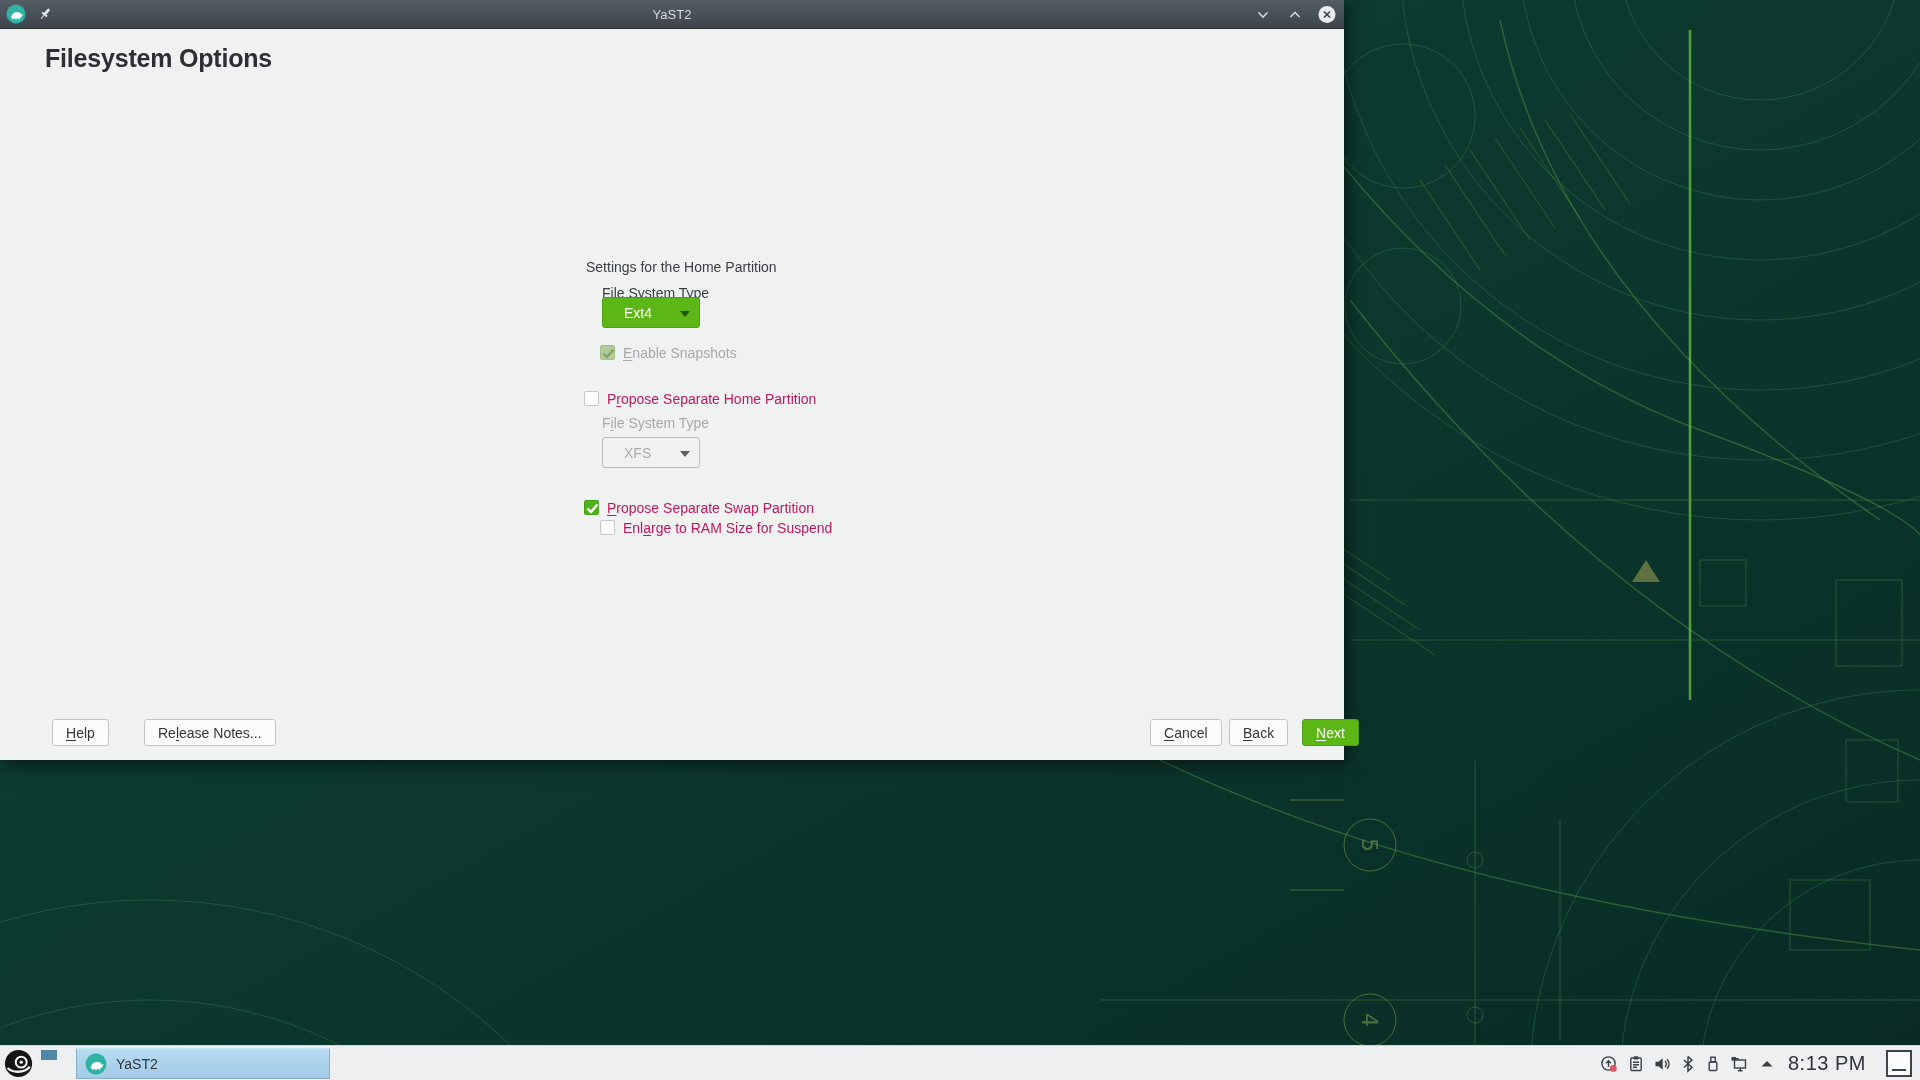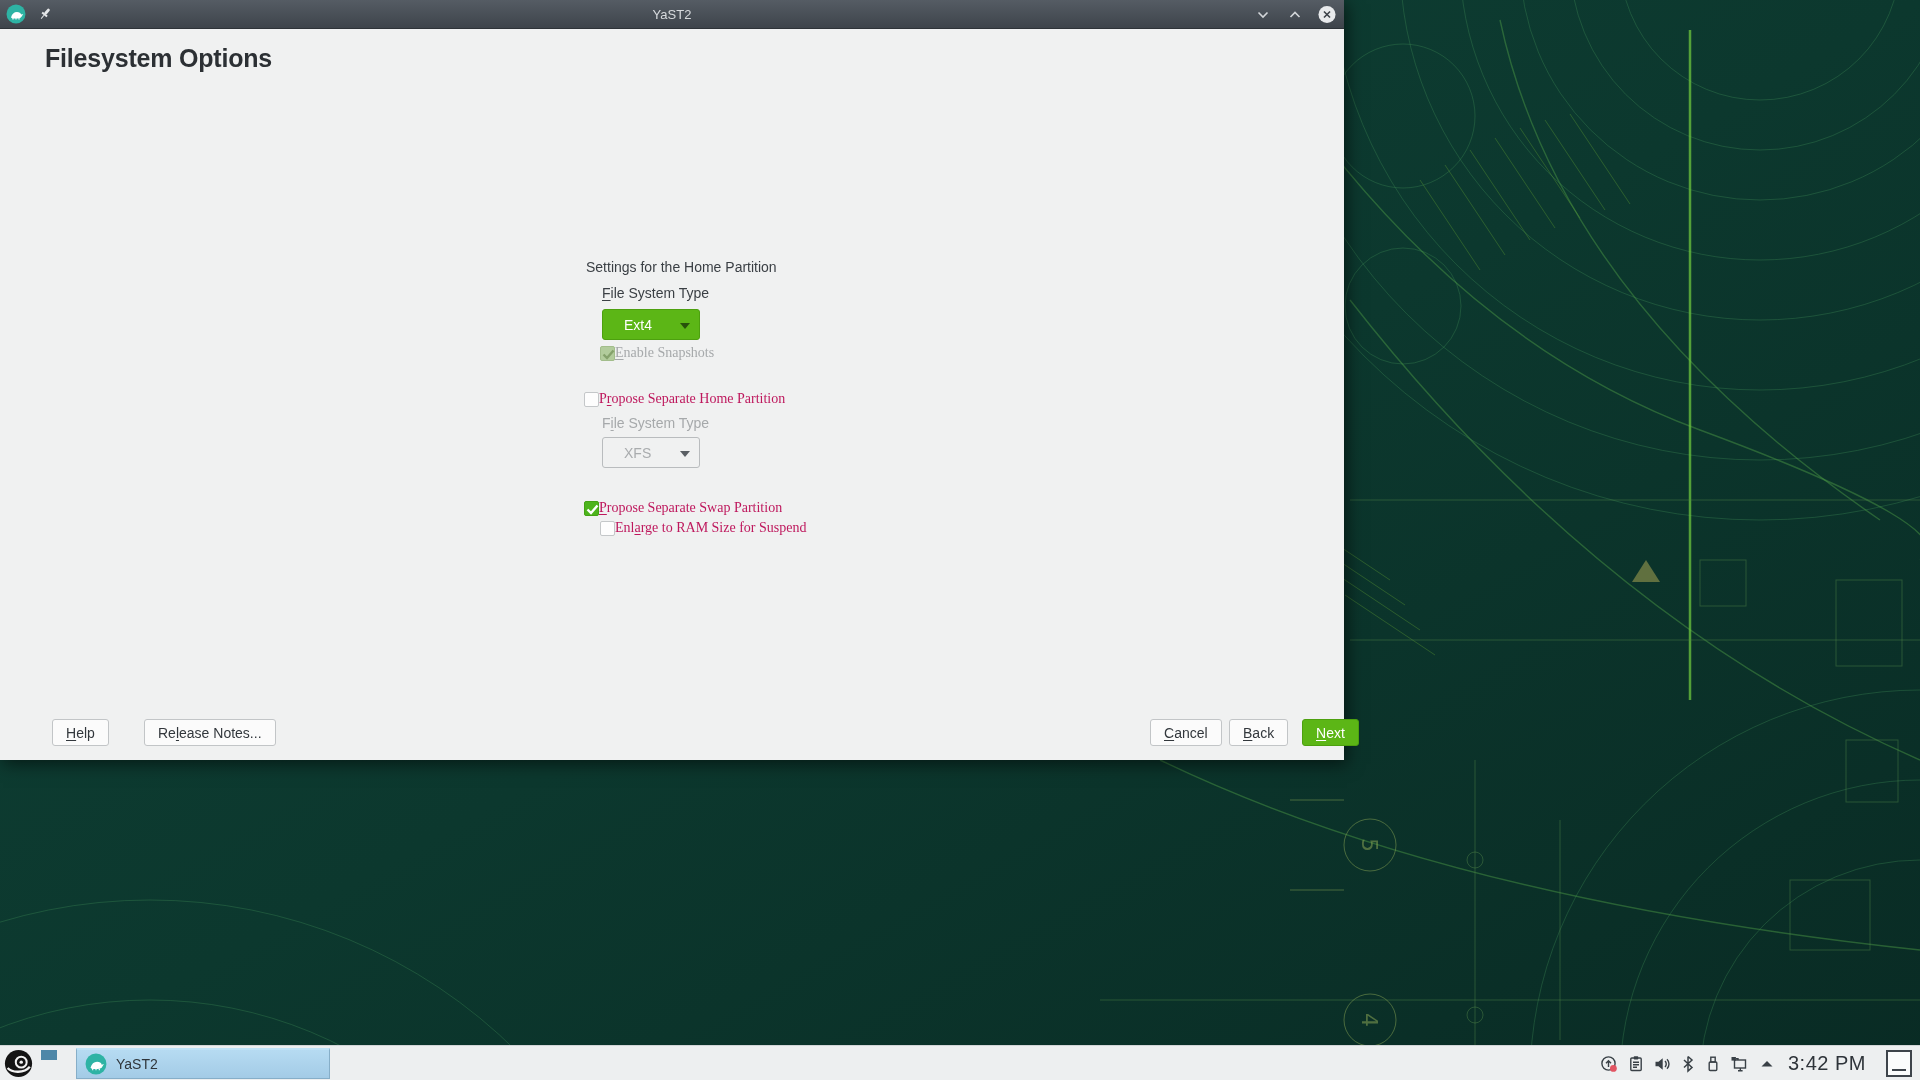--- a/index.html
+++ b/index.html
@@ -53,21 +53,21 @@
   .dropdown .dd-arrow { position:absolute; right:9px; top:13px; width:0; height:0;
     border-left:5px solid transparent; border-right:5px solid transparent; }
   .dropdown.green { background:#5cb616; border:1px solid #4da00f; }
   .dropdown.green .dd-value { color:#ffffff; }
   .dropdown.green .dd-arrow { border-top:6px solid #27510b; }
   .dropdown.disabled { background:transparent; border:1px solid #b9bcbe; cursor:default; }
   .dropdown.disabled .dd-value { color:#a9acae; }
   .dropdown.disabled .dd-arrow { border-top:6px solid #5a5f64; }
 
   
-  .check-row { position:absolute; display:flex; align-items:flex-end; cursor:pointer;font-family:Liberation Serif, serif; }
+  .check-row { position:absolute; display:flex; align-items:flex-start; gap:8px; cursor:pointer; }
   .checkbox {
     width:15px; height:15px; border-radius:2px; flex:0 0 auto;
     background:#fdfdfd; border:1px solid #c4c7c9; position:relative;
   }
   .checkbox svg { position:absolute; left:1px; top:2px; display:none; }
   .checkbox.checked { background:#4db41c; border-color:#44a214; }
   .checkbox.checked svg { display:block; }
   .checkbox.checked svg polyline { stroke:#ffffff; }
   .check-row.disabled { cursor:default; }
   .check-row.disabled .checkbox.checked { background:#b2cc9c; border-color:#a2bd8b; }
@@ -219,21 +219,21 @@
     </div>
   </div>
 
   <div class="content">
     <div class="page-title">Filesystem Options</div>
 
     <div class="label" style="left:555px; top:230px;">Settings for the Home Partition</div>
 
     <div class="label" style="left:571px; top:256px;"><u>F</u>ile System Type</div>
 
-    <div class="dropdown green" style="left:571px; top:280px;">
+    <div class="dropdown green" style="left:571px; top:268px;">
       <span class="dd-value">Ext4</span>
       <span class="dd-arrow"></span>
     </div>
 
     <div class="check-row disabled" style="left:569px; top:316px;">
       <span class="checkbox checked">
         <svg width="13" height="11" viewBox="0 0 13 11">
             <polyline points="1.5,5.5 5,9 11.5,1.5" fill="none" stroke-width="2.4"></polyline>
           </svg>
       </span>
@@ -342,18 +342,18 @@
       <rect x="1.5" y="2" width="4.4" height="3.6" fill="#394046" stroke="none"></rect>
       <path d="M5.9 3.8 H8 V5"></path>
     </svg>
   </span>
   <span class="tray-icon" style="left:1758px;">
     <svg width="18" height="18" viewBox="0 0 18 18">
         <path d="M3.5 11.5 L9 6 L14.5 11.5 z" fill="#394046"></path>
       </svg>
   </span>
 
-  <span class="clock">3:42 PM</span>
+  <span class="clock">8:13 PM</span>
 
   <span class="show-desktop">
     <span class="sd-line"></span>
   </span>
 </div>
 
 </body></html>

